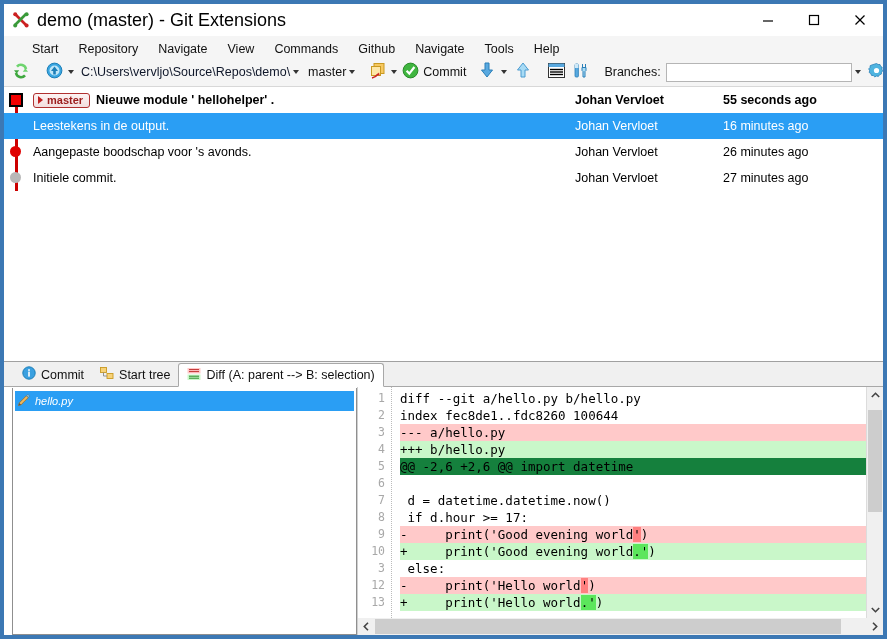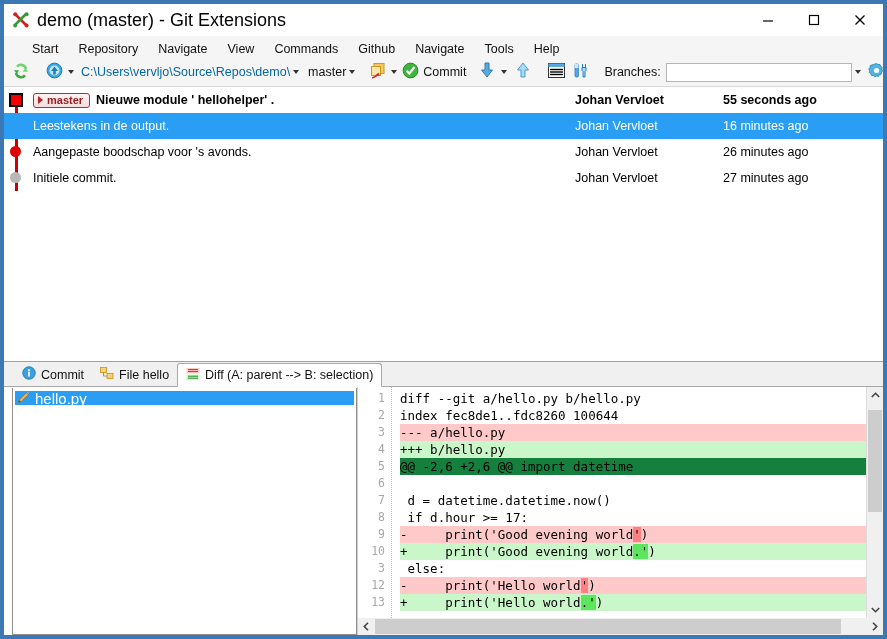--- a/index.html
+++ b/index.html
@@ -72,21 +72,21 @@
   }
   .tb-sep { width: 1px; height: 18px; background: #c9c9c9; margin: 0 5px; }
   .tb-caret {
     width: 0; height: 0;
     border-left: 3.5px solid transparent;
     border-right: 3.5px solid transparent;
     border-top: 4px solid #333;
     margin: 0 5px 0 3px;
   }
   .tb-label { color: #111; white-space: nowrap; }
-  .tb-path { color: #0369a1; white-space: nowrap; margin-left: 2px; }
+  .tb-path { color: #0f172a; white-space: nowrap; margin-left: 2px; }
   .tb-icon { flex: 0 0 auto; position: relative; }
   .combo-empty {
     height: 19px; background: #fff; border: 1px solid #b5b5b5;
     flex: 1 1 auto; min-width: 10px;
   }
   #branches-combo { width: 186px; flex: 0 0 auto; }
 
   
   #revgrid {
     flex: 0 0 auto; height: 275px;
@@ -153,23 +153,24 @@
 
   #panes { flex: 1 1 auto; display: flex; background:#fff; overflow: hidden; }
 
   
   #filelist {
     width: 345px; flex: 0 0 auto;
     background: #fff; border: 1px solid #8f8f8f; border-top: none;
     margin: 1px 0 0 8px; position: relative; overflow: hidden;
   }
   .file-row {
-    height: 14px; display: flex; align-items: center;
-    font-size: 15px; padding-left: 2px; gap: 4px;
+    height: 20px; display: flex; align-items: center;
+    font-size: 11px; padding-left: 2px; gap: 4px;
     margin: 3px 2px 0 2px;
+    font-style: italic;
   }
   .file-row.selected { background: #2a9ef4; color: #fff; }
 
   
   #diffwrap { flex: 1 1 auto; display: flex; flex-direction: column; overflow: hidden;
               border-left: 1px solid #cfcfcf; }
   #diffbody { flex: 1 1 auto; display: flex; overflow: hidden; background: #fff; }
   #gutter {
     width: 34px; flex: 0 0 auto; background: #fff;
     text-align: right; padding-right: 6px;
@@ -402,21 +403,21 @@
         <span>Commit</span>
       </div>
       <div class="tab">
         <span>
           <svg width="14" height="14" viewBox="0 0 14 14">
             <rect x="0.5" y="1.5" width="6" height="5" fill="#f7d278" stroke="#c99a22" stroke-width="0.9"></rect>
             <rect x="7" y="7.5" width="6" height="5" fill="#f7d278" stroke="#c99a22" stroke-width="0.9"></rect>
             <path d="M3.5 6.5 v3.5 h3.5" stroke="#888" stroke-width="0.9" fill="none"></path>
           </svg>
         </span>
-        <span>File hello</span>
+        <span>Start tree</span>
       </div>
       <div class="tab active">
         <span>
           <svg width="14" height="14" viewBox="0 0 14 14">
             <rect x="0.5" y="1" width="13" height="5.5" fill="#ffc9c9"></rect>
             <rect x="0.5" y="7.5" width="13" height="5.5" fill="#c9f7c9"></rect>
             <line x1="2" y1="2.6" x2="12" y2="2.6" stroke="#c03030" stroke-width="1"></line>
             <line x1="2" y1="4.6" x2="12" y2="4.6" stroke="#c03030" stroke-width="1"></line>
             <line x1="2" y1="9.2" x2="12" y2="9.2" stroke="#2a8a2a" stroke-width="1"></line>
             <line x1="2" y1="11.2" x2="12" y2="11.2" stroke="#2a8a2a" stroke-width="1"></line>

